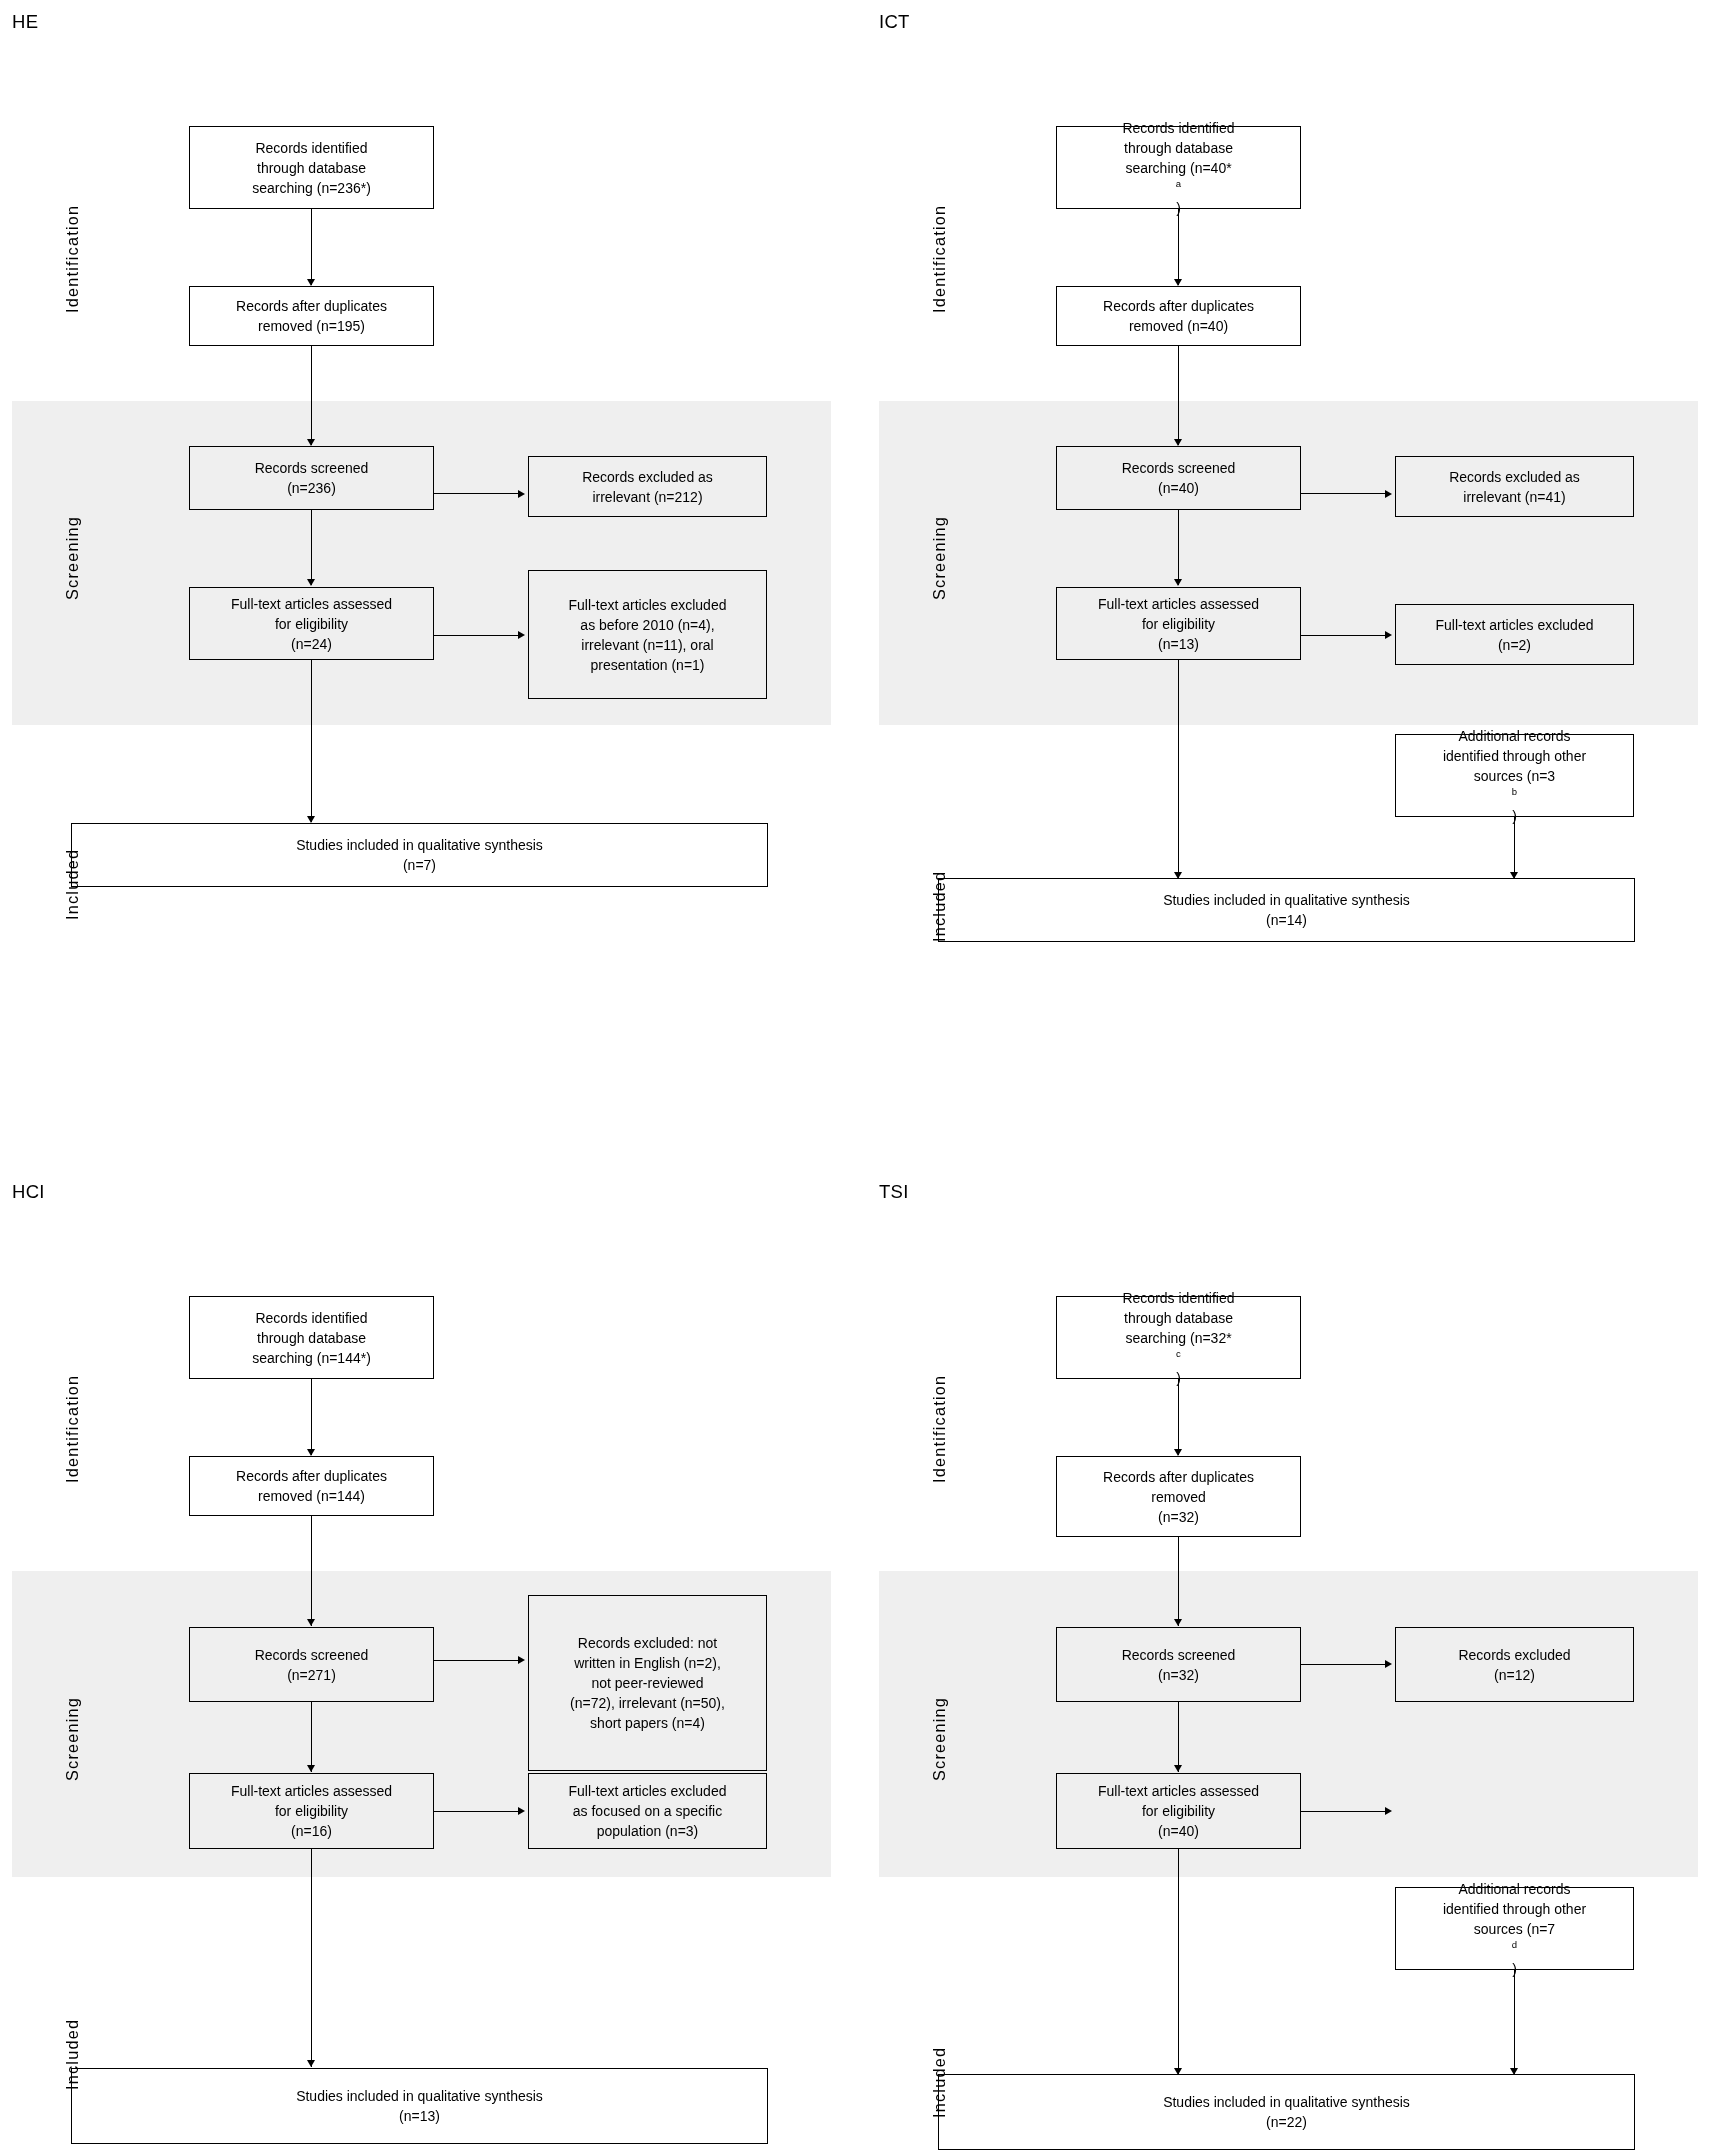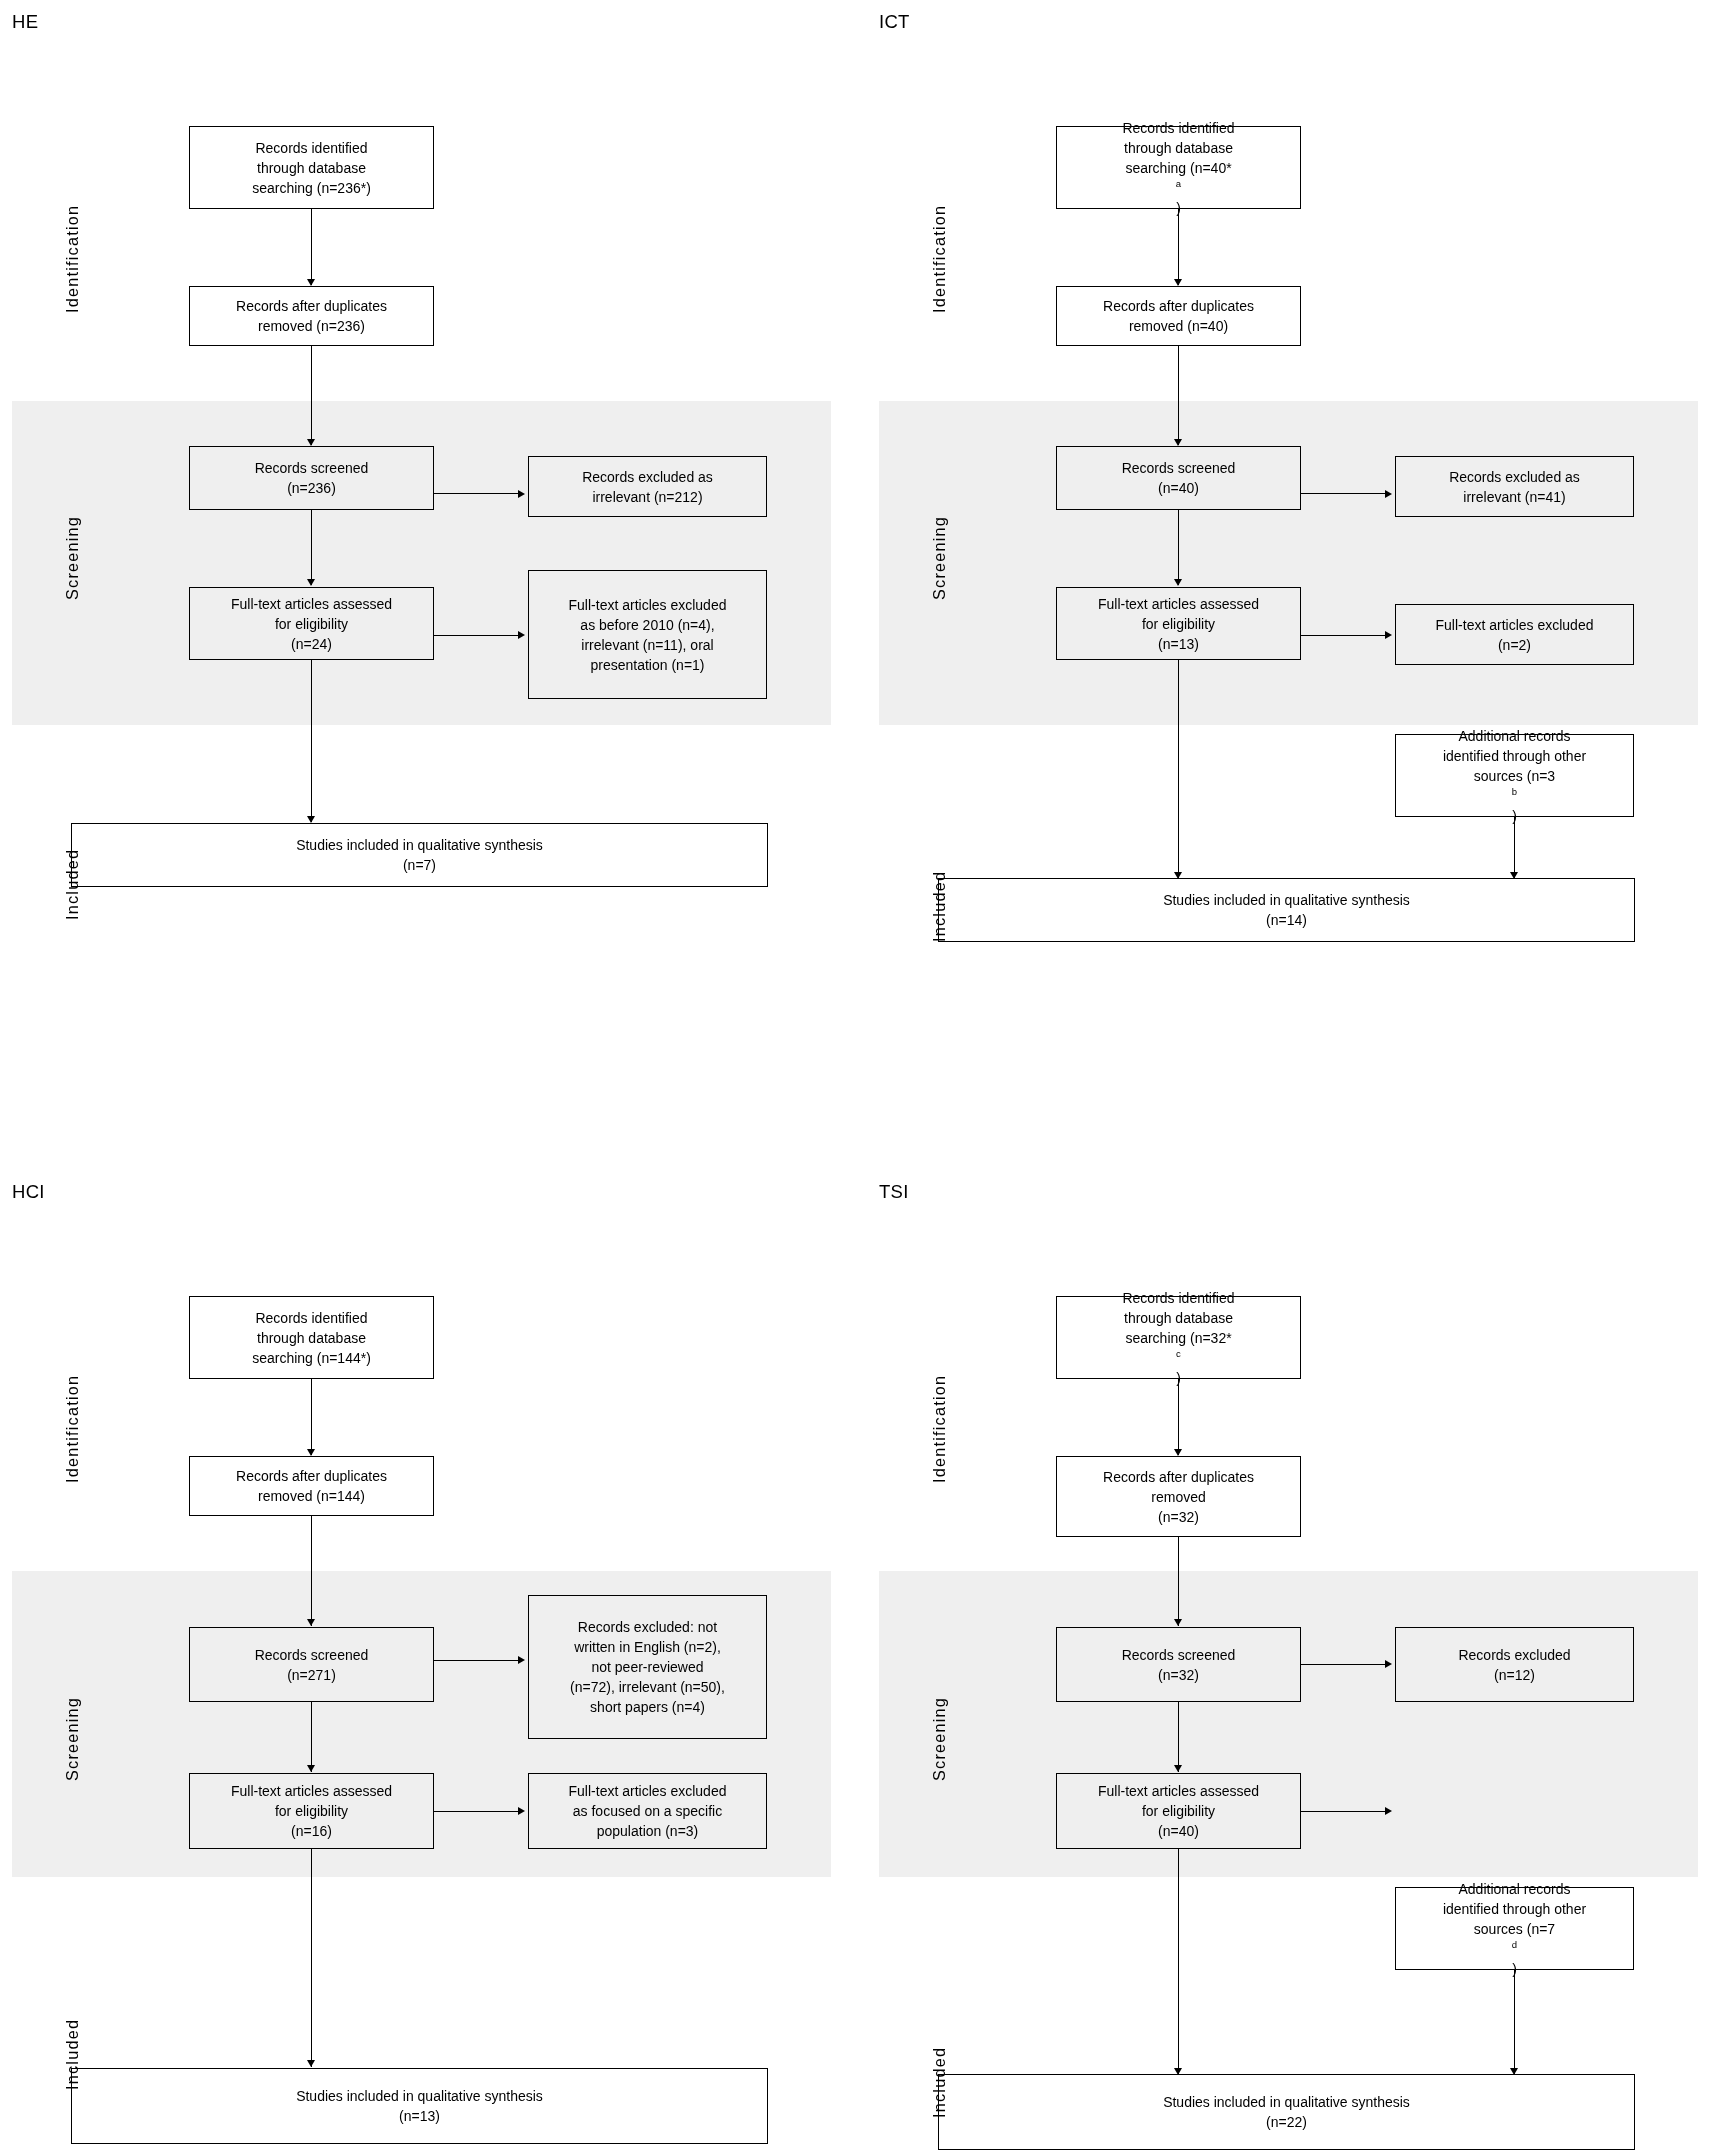--- a/index.html
+++ b/index.html
@@ -123,21 +123,21 @@
         <span>through database</span>
         <span>searching (n=236*)</span>
       </span>
     </div>
     <div class="vline" style="left:311px; top:209px; height:76px;"></div>
     <div class="arrow-down" style="left:307px; top:279px;"></div>
 
     <div class="box" style="left:189px; top:286px; width:245px; height:60px;">
       <span>
         <span>Records after duplicates</span>
-        <span>removed  (n=236)</span>
+        <span>removed  (n=195)</span>
       </span>
     </div>
     <div class="vline" style="left:311px; top:346px; height:99px;"></div>
     <div class="arrow-down" style="left:307px; top:439px;"></div>
 
     <div class="box" style="left:189px; top:446px; width:245px; height:64px;">
       <span>
         <span>Records screened</span>
         <span>(n=236)</span>
       </span>
@@ -303,21 +303,21 @@
 
     <div class="box" style="left:189px; top:457px; width:245px; height:75px;">
       <span>
         <span>Records screened</span>
         <span>(n=271)</span>
       </span>
     </div>
     <div class="hline" style="left:434px; top:490px; width:88px;"></div>
     <div class="arrow-right" style="left:518px; top:486px;"></div>
 
-    <div class="box" style="left:528px; top:425px; width:239px; height:144px;">
+    <div class="box" style="left:528px; top:425px; width:239px; height:176px;">
       <span>
         <span>Records excluded: not</span>
         <span>written in English (n=2),</span>
         <span>not peer-reviewed</span>
         <span>(n=72), irrelevant (n=50),</span>
         <span>short papers (n=4)</span>
       </span>
     </div>
 
     <div class="vline" style="left:311px; top:532px; height:70px;"></div>

